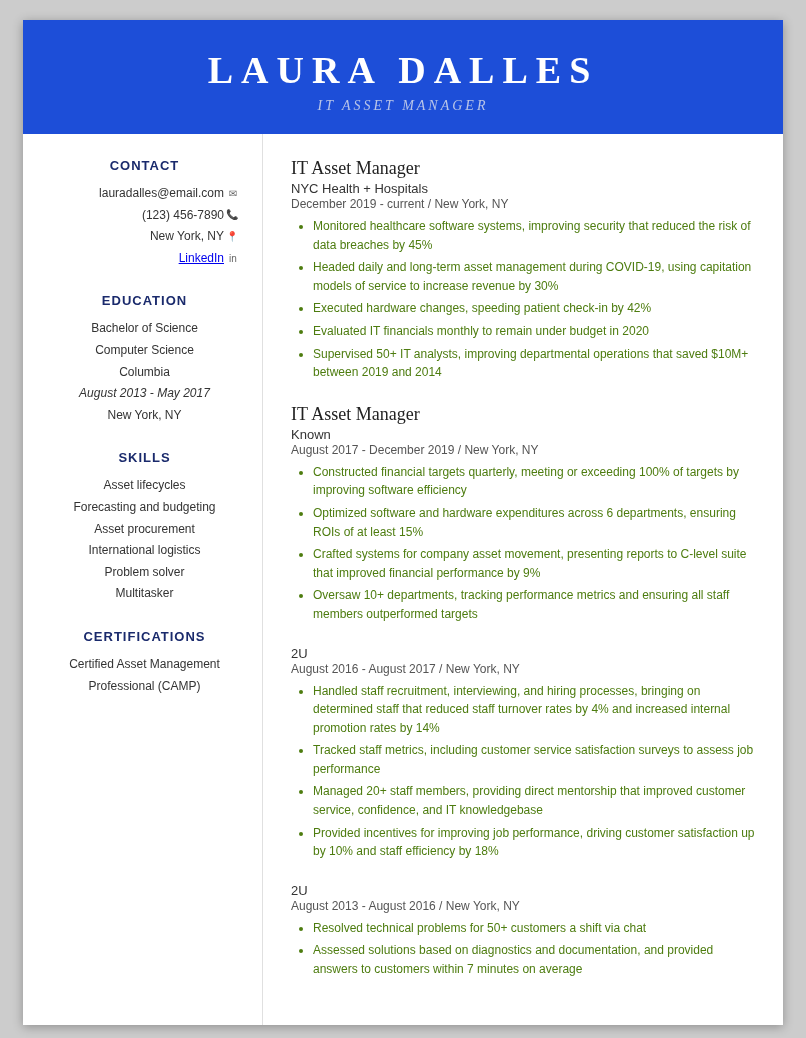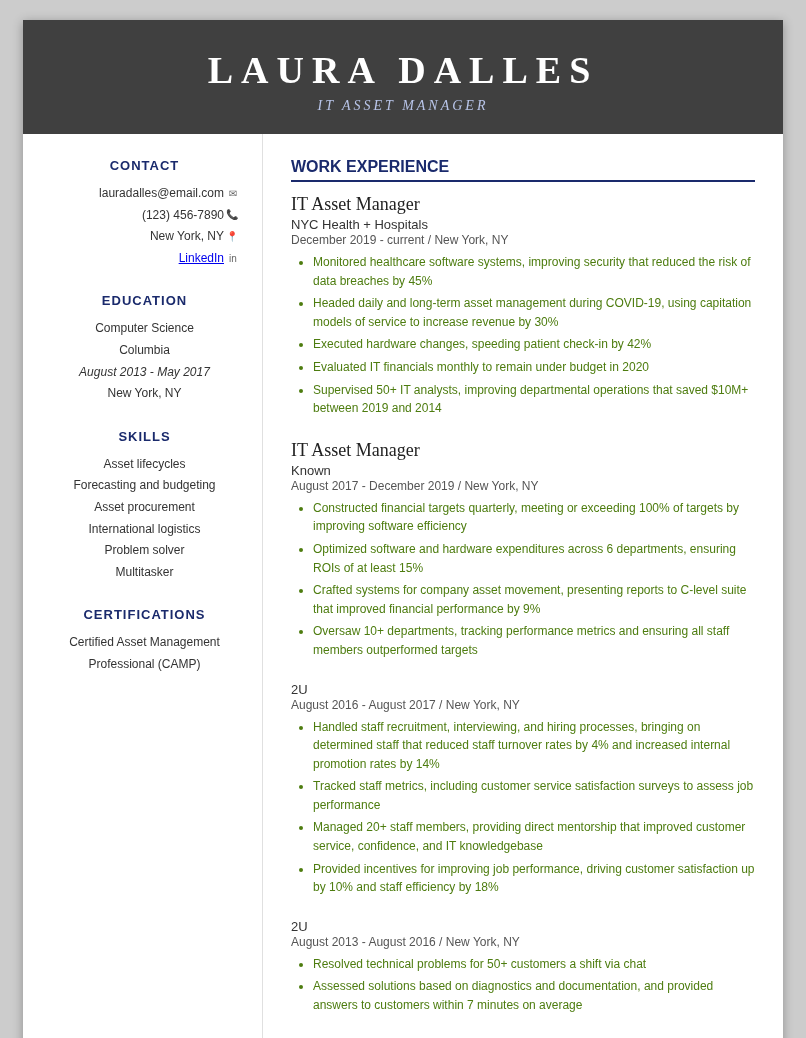--- a/index.html
+++ b/index.html
@@ -11,21 +11,21 @@
       align-items: flex-start;
       padding: 20px;
       min-height: 100vh;
     }
     .resume {
       width: 760px;
       background: #fff;
       box-shadow: 0 2px 10px rgba(0,0,0,0.3);
     }
     .header {
-      background: #404040;
+      background: #1d4ed8;
       padding: 28px 40px 20px;
       text-align: center;
     }
     .header-name {
       color: #fff;
       font-size: 38px;
       font-weight: bold;
       letter-spacing: 8px;
       font-family: Georgia, serif;
     }
@@ -173,20 +173,21 @@
           <span class="icon">📍</span>
         </div>
         <div class="contact-row">
           <span class="label"><a href="#">LinkedIn</a></span>
           <span class="icon">in</span>
         </div>
       </div>
 
       <div class="sidebar-section">
         <div class="sidebar-section-title">EDUCATION</div>
+        <div class="edu-text">Bachelor of Science</div>
         <div class="edu-text">Computer Science</div>
         <div class="edu-text">Columbia</div>
         <div class="edu-text edu-italic">August 2013 - May 2017</div>
         <div class="edu-text">New York, NY</div>
       </div>
 
       <div class="sidebar-section">
         <div class="sidebar-section-title">SKILLS</div>
         <ul class="skills-list">
           <li>Asset lifecycles</li>
@@ -199,21 +200,20 @@
       </div>
 
       <div class="sidebar-section">
         <div class="sidebar-section-title">CERTIFICATIONS</div>
         <div class="edu-text">Certified Asset Management Professional (CAMP)</div>
       </div>
 
     </div>
 
     <div class="main">
-      <div class="main-section-title">WORK EXPERIENCE</div>
 
       <div class="job">
         <div class="job-title">IT Asset Manager</div>
         <div class="job-company">NYC Health + Hospitals</div>
         <div class="job-dates">December 2019 - current  /  New York, NY</div>
         <ul class="job-bullets">
           <li>Monitored healthcare software systems, improving security that reduced the risk of data breaches by 45%</li>
           <li>Headed daily and long-term asset management during COVID-19, using capitation models of service to increase revenue by 30%</li>
           <li>Executed hardware changes, speeding patient check-in by 42%</li>
           <li>Evaluated IT financials monthly to remain under budget in 2020</li>

